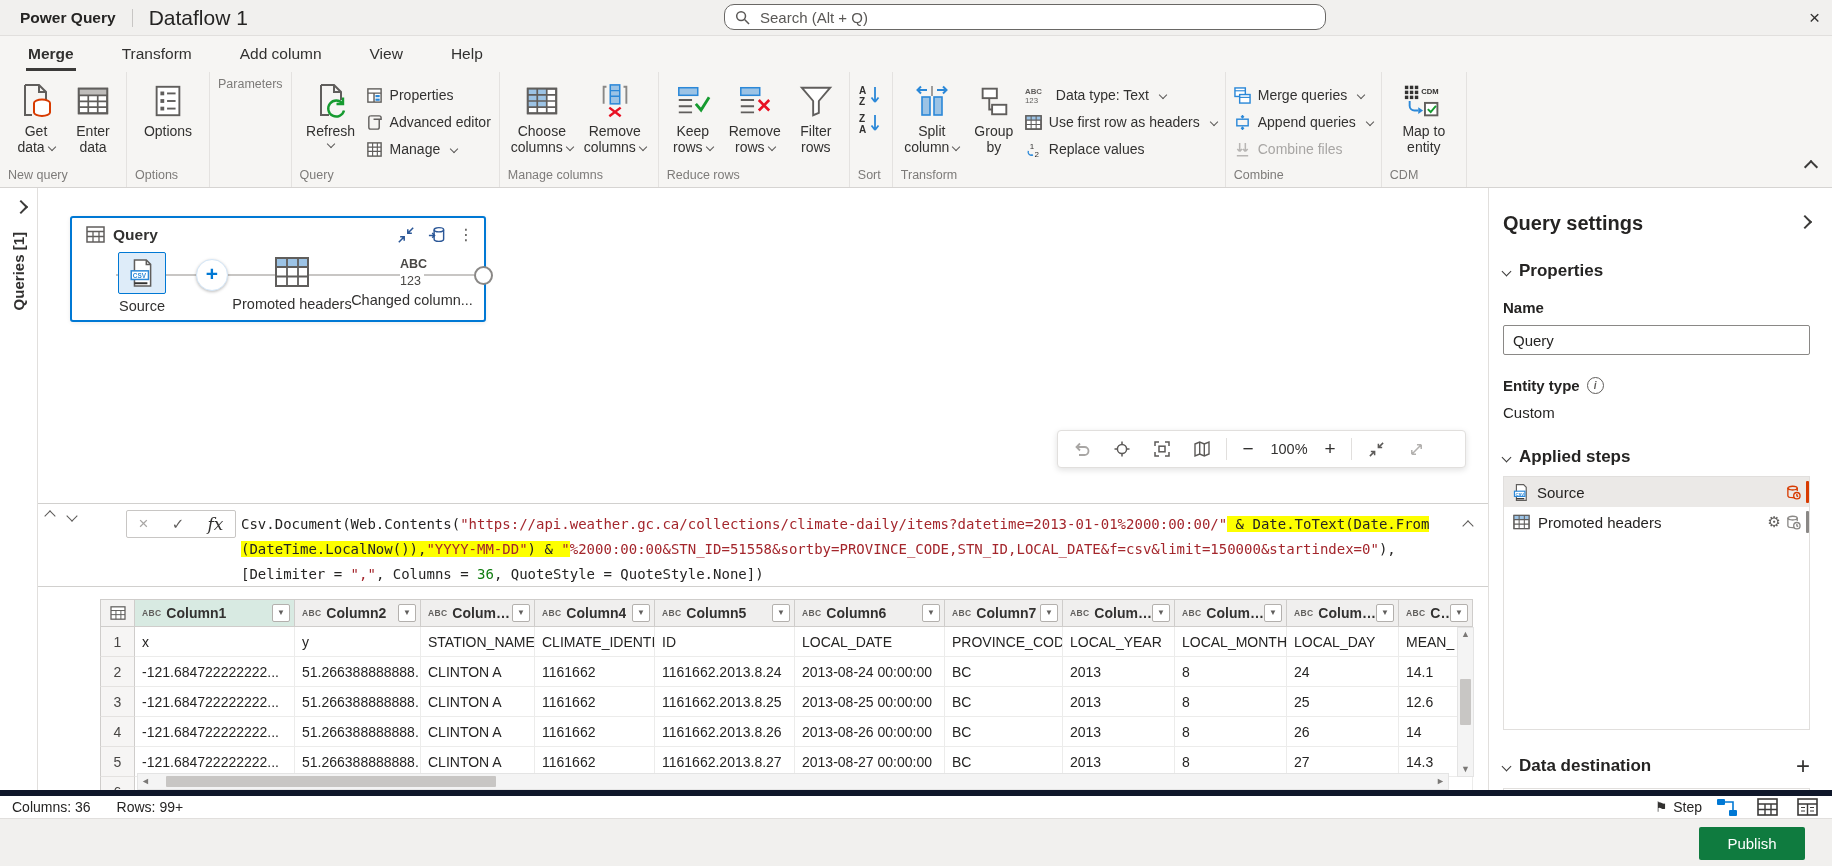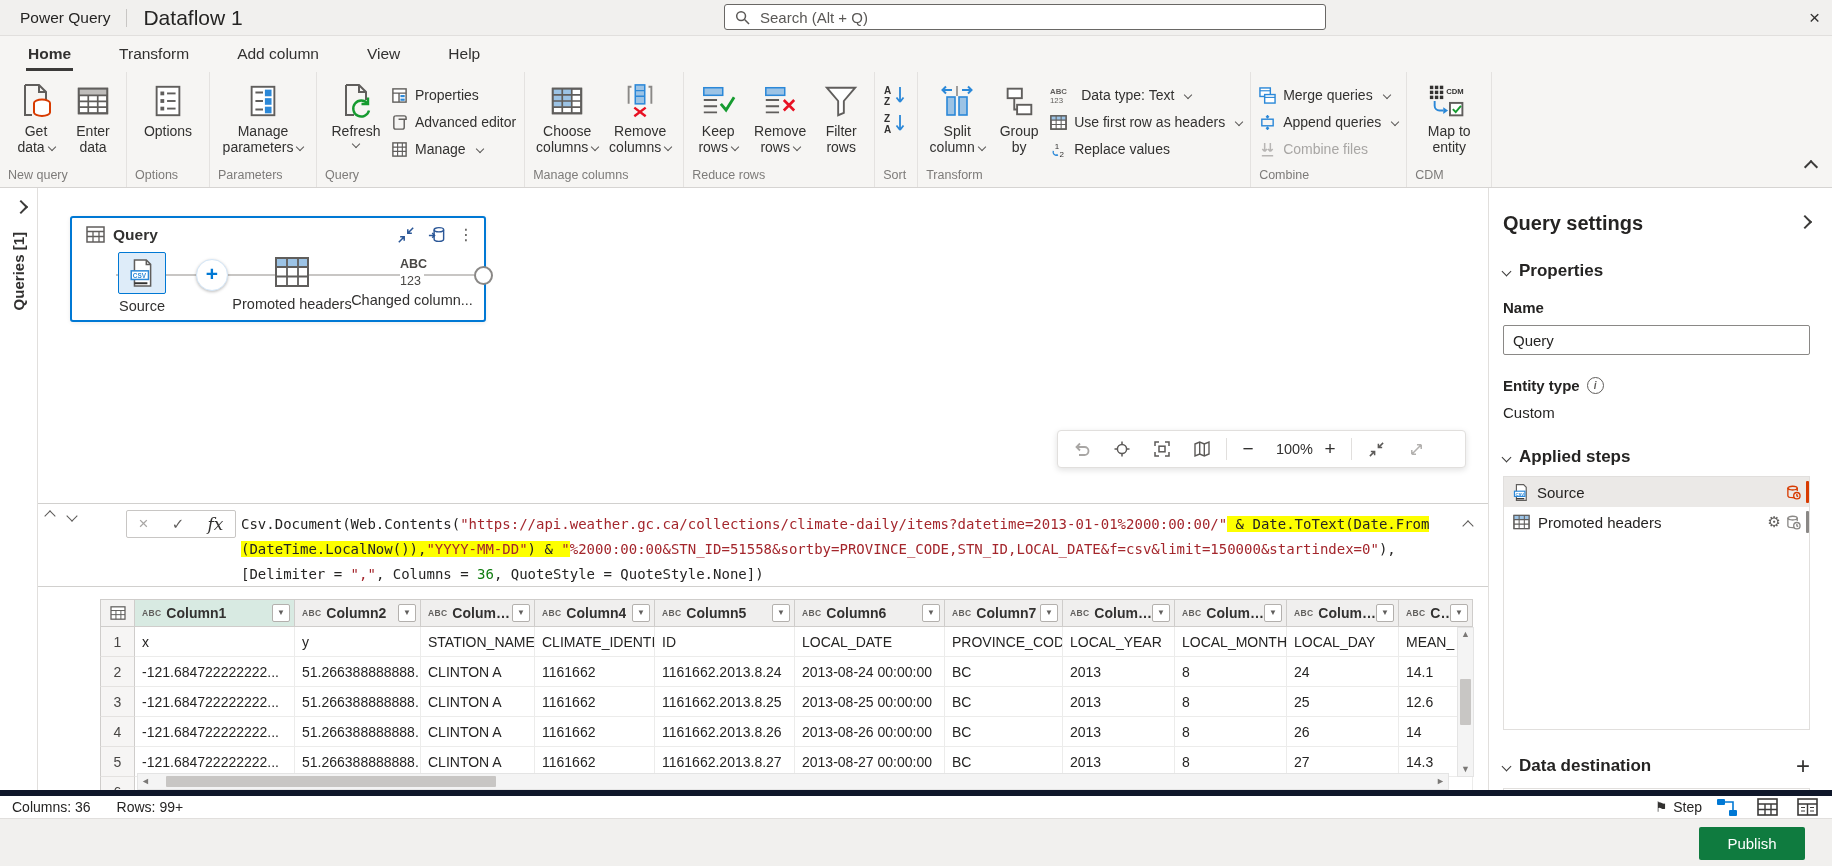--- a/index.html
+++ b/index.html
@@ -2,25 +2,25 @@
 <html><head>
 <meta charset="utf-8">
 <style>
   html,body{margin:0;padding:0}
   body{width:1832px;height:866px;position:relative;font-family:"Liberation Sans",sans-serif;
        color:#252423;background:#fff;overflow:hidden;font-size:15px}
   svg{display:block}
   
   .topbar{position:absolute;left:0;top:0;width:1832px;height:36px;background:#f1f0ee;
           border-bottom:1px solid #e1dfdd;display:flex;align-items:center;box-sizing:border-box}
-  .appname{font-weight:normal;font-size:15.5px;margin-left:20px}
+  .appname{font-weight:bold;font-size:15.5px;margin-left:20px}
   .tbsep{width:1px;height:18px;background:#c8c6c4;margin:0 16px}
   .docname{font-size:21px}
   .search{position:absolute;left:724px;top:4px;width:602px;height:26px;background:#fff;
-          border:1px solid #696765;border-radius:3px;display:flex;align-items:center;box-sizing:border-box;padding-left:10px;gap:8px}
+          border:1px solid #696765;border-radius:10px;display:flex;align-items:center;box-sizing:border-box;padding-left:10px;gap:8px}
   .search input{border:none;outline:none;flex:1;font-size:15px;font-family:inherit;color:#484644;background:transparent}
   .search input::placeholder{color:#5a5856;opacity:1}
   .closebtn{position:absolute;right:12px;top:5px;font-size:19px;color:#323130;cursor:pointer;line-height:26px}
   
   .tabsrow{position:absolute;left:0;top:36px;width:1832px;height:36px;background:#f6f5f3;
            display:flex;align-items:center;padding-left:28px;gap:48px;box-sizing:border-box}
   .tab{font-size:15.5px;color:#323130;position:relative;cursor:pointer;white-space:nowrap}
   .tab.active{font-weight:bold}
   .tab.active::after{content:"";position:absolute;left:-2px;right:-2px;bottom:-8px;height:3px;background:#3b3a39}
   
@@ -65,21 +65,21 @@
           display:flex;align-items:center;justify-content:center;box-sizing:border-box;margin:0 auto}
   .plusnode{width:30px;height:30px;border-radius:50%;background:#fff;border:1px solid #d4e6f7;box-shadow:0 1px 3px rgba(0,0,0,.25);
             color:#0078d4;font-size:21px;line-height:28px;text-align:center;font-weight:bold;margin:0 auto;cursor:pointer}
   .abcnode{font-family:"Liberation Sans",sans-serif;color:#494745;font-weight:bold;font-size:12.5px;line-height:13px;background:#fff;padding:2px 3px}
   .port{position:absolute;right:-9px;top:48px;width:15px;height:15px;border-radius:50%;background:#fff;border:2px solid #8a8886}
   
   .ctoolbar{position:absolute;left:1019px;top:242px;width:409px;height:38px;background:#fff;border:1px solid #e1dfdd;
             border-radius:4px;box-shadow:0 2px 6px rgba(0,0,0,.12);display:flex;align-items:center;box-sizing:border-box;padding:0 4px}
   .ctb{width:40px;height:30px;display:flex;align-items:center;justify-content:center;cursor:pointer}
   .ctsep{width:1px;height:22px;background:#e1dfdd;margin:0 4px}
-  .zoomtxt{font-size:14.5px;color:#323130;width:48px;text-align:right}
+  .zoomtxt{font-size:14.5px;color:#323130;width:48px;text-align:center}
   .pmbtn{font-size:19px;color:#323130;width:34px;text-align:center;cursor:pointer}
   
   .formulabar{position:absolute;left:0;top:315px;width:1450px;height:84px;background:#fff;border-top:1px solid #d1d0ce;
               border-bottom:1px solid #d1d0ce;box-sizing:border-box}
   .fnav{position:absolute;left:8px;top:8px;display:flex;gap:14px;align-items:center}
   .fnav .chev{margin:0;width:7px;height:7px;border-color:#5c5a58}
   .fxgroup{position:absolute;left:88px;top:6px;width:110px;height:28px;border:1px solid #c8c6c4;border-radius:2px;
            display:flex;align-items:center;justify-content:space-around;box-sizing:border-box}
   .fxx{color:#a8a6a4;font-size:17px}
   .fxcheck{color:#605e5c;font-size:15px;font-family:"DejaVu Sans",sans-serif}
@@ -171,21 +171,21 @@
           <circle cx="6.5" cy="6.5" r="4.7"></circle>
           <path d="M10.2 10.2L15 15"></path>
         </svg>
     </span>
     <input placeholder="Search (Alt + Q)" style="">
   </div>
   <span class="closebtn">×</span>
 </div>
 
 <div class="tabsrow">
-    <div class="tab active">Home</div>
+    <div class="tab active">Merge</div>
     <div class="tab">Transform</div>
     <div class="tab">Add column</div>
     <div class="tab">View</div>
     <div class="tab">Help</div>
   </div>
 
 <div class="ribbon">
 
   <div class="rgroup">
     <div class="rbtns">
@@ -230,34 +230,20 @@
               <path d="M18 27h9" stroke="#605e5c" stroke-width="2"></path>
             </svg>
         </span>
         <span class="blabel">Options</span>
       </div>
     </div>
     <div class="rgl">Options</div>
   </div>
 
   <div class="rgroup">
-    <div class="rbtns">
-      <div class="bb" style="width:86px">
-        <span class="ricon">
-          <svg width="36" height="36" viewBox="0 0 38 38">
-              <rect x="7" y="4" width="24" height="30" fill="#fff" stroke="#605e5c" stroke-width="2"></rect>
-              <path d="M11 10h8M11 19h8M11 28h8" stroke="#605e5c" stroke-width="2"></path>
-              <rect x="21" y="7" width="7" height="7" fill="#2b88d8"></rect>
-              <rect x="21" y="16" width="7" height="7" fill="#2b88d8"></rect>
-              <rect x="21" y="25" width="7" height="7" fill="#2b88d8"></rect>
-            </svg>
-        </span>
-        <span class="blabel"><span>Manage parameters</span><i class="chev"></i></span>
-      </div>
-    </div>
     <div class="rgl">Parameters</div>
   </div>
 
   <div class="rgroup">
     <div class="rbtns">
       <div class="bb" style="width:58px">
         <span class="ricon">
           <svg width="38" height="38" viewBox="0 0 38 38">
               <path d="M9 3h13l7 7v8" fill="none" stroke="#605e5c" stroke-width="2"></path>
               <path d="M22 3v7h7" fill="none" stroke="#605e5c" stroke-width="2"></path>

